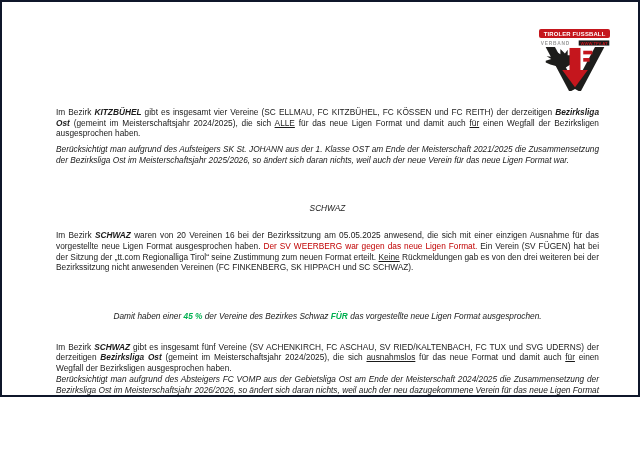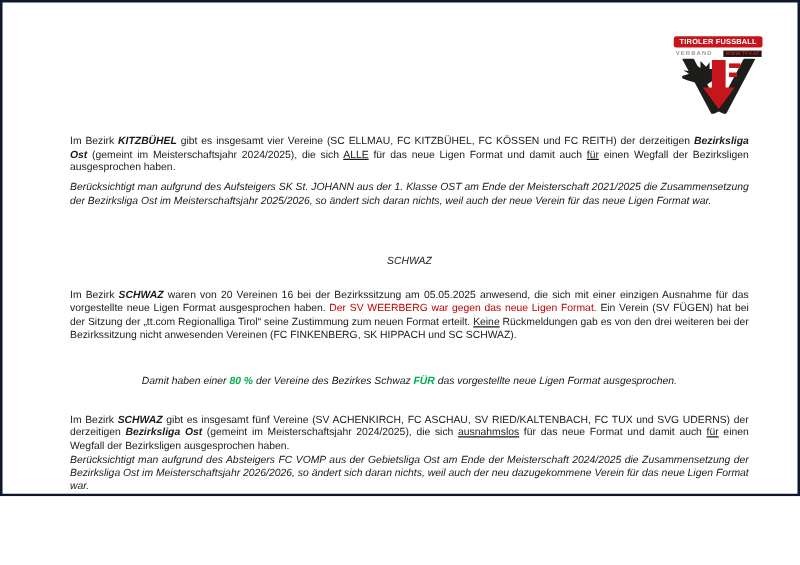--- a/index.html
+++ b/index.html
@@ -15,21 +15,21 @@
   }
   .content{
     position:absolute;
     left:54px;top:105px;width:543px;
     font-size:8.3px;line-height:10.7px;
   }
   .content p{margin:0;text-align:justify;}
   p.p-kitz1{margin-bottom:5px;}
   p.p-kitz2{margin-bottom:37px;}
   .heading-schwaz{margin:0 0 17px 0;text-align:center;font-style:italic;}
-  p.p-schwaz1{margin-bottom:26px;}
+  p.p-schwaz1{margin-bottom:38px;}
   p.p-summary{margin-bottom:20px;text-align:center;font-style:italic;}
   p.p-schwaz2{margin-bottom:0;}
   .it{font-style:italic;}
   .bi{font-weight:bold;font-style:italic;}
   .u{text-decoration:underline;}
   .red{color:#c00000;}
   .grn{color:#00b050;font-weight:bold;}
   .page-number{
     position:absolute;top:399px;right:42px;
     font-size:8.3px;color:#444;
@@ -85,21 +85,21 @@
   <div class="content">
 
     <p class="p-kitz1"><span>Im Bezirk </span><span class="bi">KITZBÜHEL</span><span> gibt es insgesamt vier Vereine (SC ELLMAU, FC KITZBÜHEL, FC KÖSSEN und FC REITH) der derzeitigen </span><span class="bi">Bezirksliga Ost</span><span> (gemeint im Meisterschaftsjahr 2024/2025), die sich </span><span class="u">ALLE</span><span> für das neue Ligen Format und damit auch </span><span class="u">für</span><span> einen Wegfall der Bezirksligen ausgesprochen haben.</span></p>
 
     <p class="p-kitz2 it"><span>Berücksichtigt man aufgrund des Aufsteigers SK St. JOHANN aus der 1. Klasse OST am Ende der Meisterschaft 2021/2025 die Zusammensetzung der Bezirksliga Ost im Meisterschaftsjahr 2025/2026, so ändert sich daran nichts, weil auch der neue Verein für das neue Ligen Format war.</span></p>
 
     <div class="heading-schwaz">SCHWAZ</div>
 
     <p class="p-schwaz1"><span>Im Bezirk </span><span class="bi">SCHWAZ</span><span> waren von 20 Vereinen 16 bei der Bezirkssitzung am 05.05.2025 anwesend, die sich mit einer einzigen Ausnahme für das vorgestellte neue Ligen Format ausgesprochen haben. </span><span class="red">Der SV WEERBERG war gegen das neue Ligen Format.</span><span> Ein Verein (SV FÜGEN) hat bei der Sitzung der „tt.com Regionalliga Tirol“ seine Zustimmung zum neuen Format erteilt. </span><span class="u">Keine</span><span> Rückmeldungen gab es von den drei weiteren bei der Bezirkssitzung nicht anwesenden Vereinen (FC FINKENBERG, SK HIPPACH und SC SCHWAZ).</span></p>
 
-    <p class="p-summary"><span>Damit haben einer </span><span class="grn">80 %</span><span> der Vereine des Bezirkes Schwaz </span><span class="grn">FÜR</span><span> das vorgestellte neue Ligen Format ausgesprochen.</span></p>
+    <p class="p-summary"><span>Damit haben einer </span><span class="grn">45 %</span><span> der Vereine des Bezirkes Schwaz </span><span class="grn">FÜR</span><span> das vorgestellte neue Ligen Format ausgesprochen.</span></p>
 
     <p class="p-schwaz2"><span>Im Bezirk </span><span class="bi">SCHWAZ</span><span> gibt es insgesamt fünf Vereine (SV ACHENKIRCH, FC ASCHAU, SV RIED/KALTENBACH, FC TUX und SVG UDERNS) der derzeitigen </span><span class="bi">Bezirksliga Ost</span><span> (gemeint im Meisterschaftsjahr 2024/2025), die sich </span><span class="u">ausnahmslos</span><span> für das neue Format und damit auch </span><span class="u">für</span><span> einen Wegfall der Bezirksligen ausgesprochen haben.</span></p>
 
     <p class="it"><span>Berücksichtigt man aufgrund des Absteigers FC VOMP aus der Gebietsliga Ost am Ende der Meisterschaft 2024/2025 die Zusammensetzung der Bezirksliga Ost im Meisterschaftsjahr 2026/2026, so ändert sich daran nichts, weil auch der neu dazugekommene Verein für das neue Ligen Format war.</span></p>
 
   </div>
 
   <div class="page-number">5</div>
 
 </div>

